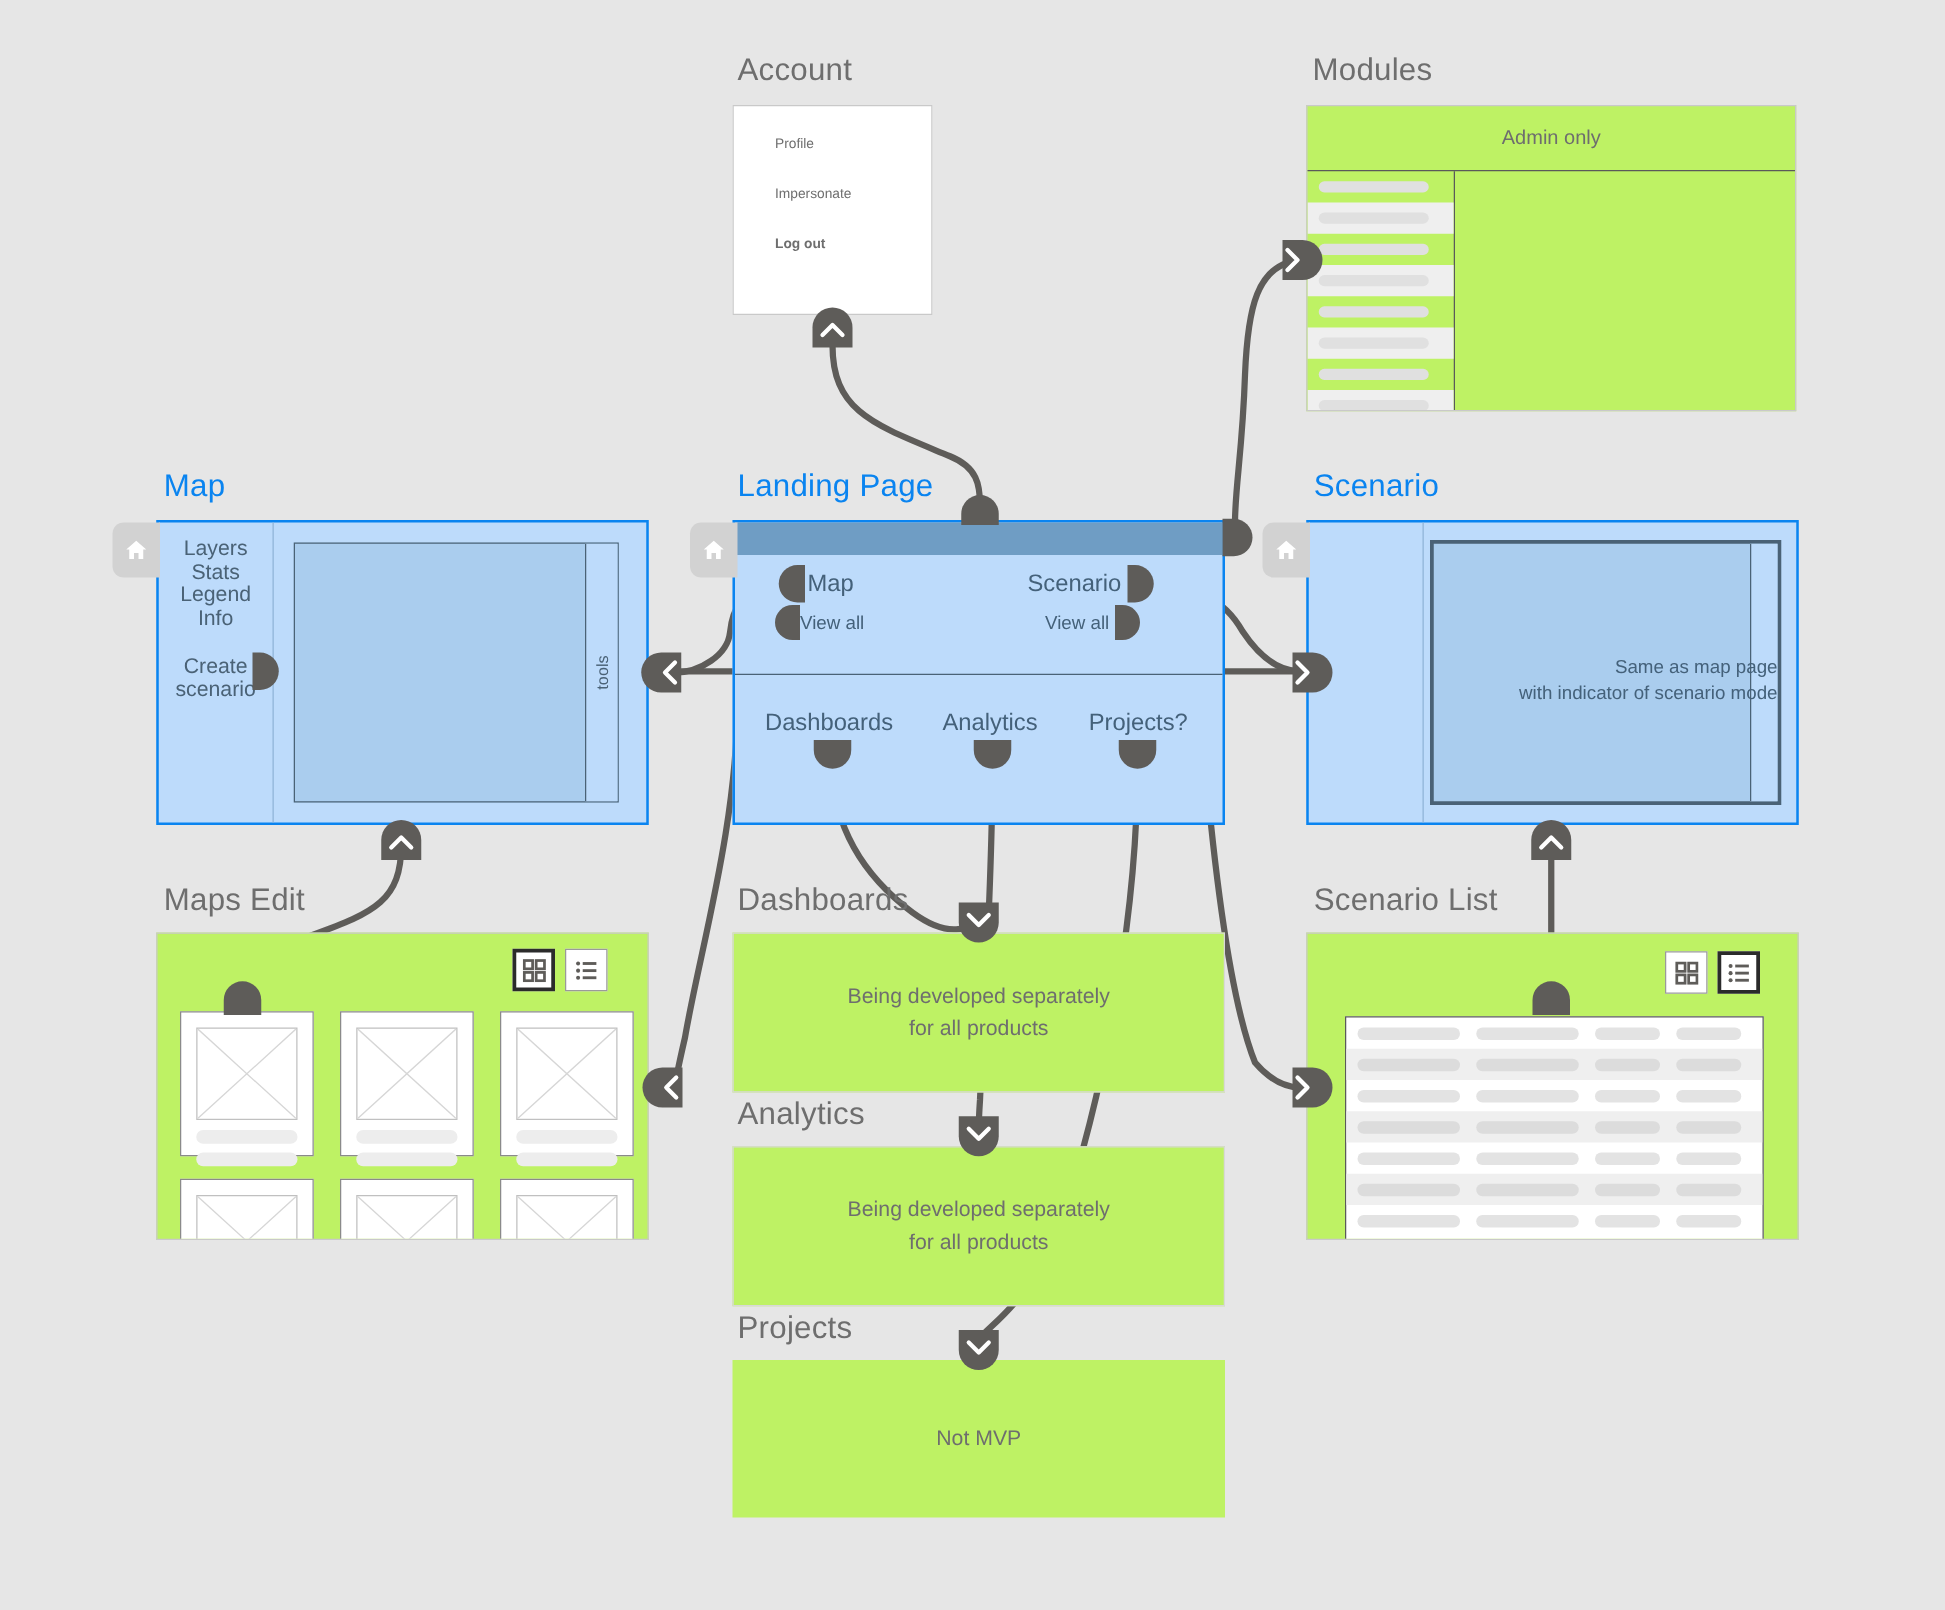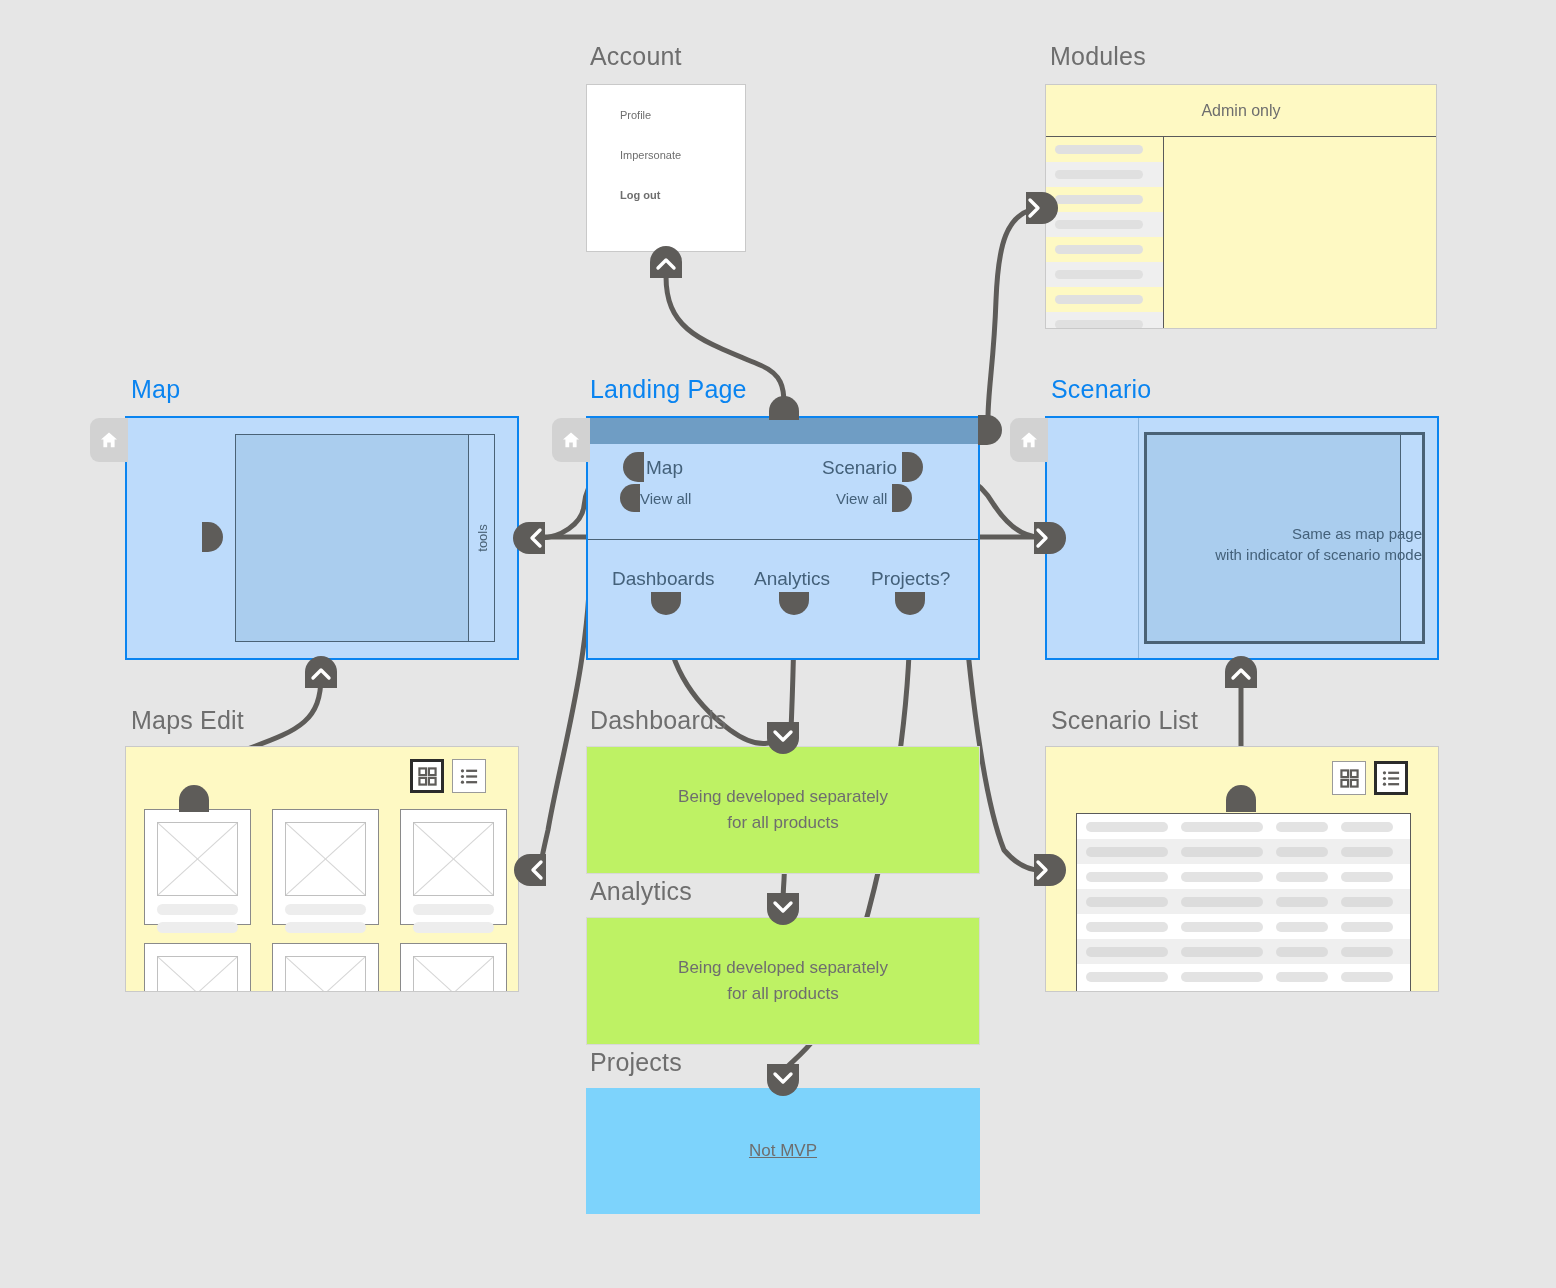--- a/index.html
+++ b/index.html
@@ -18,21 +18,21 @@
   .sec-title {
     position: absolute;
     font-size: 25px;
     color: #6e6e6e;
     letter-spacing: 0.2px;
     white-space: nowrap;
   }
   .sec-title.blue { color: #0a84f0; }
 
   .white-card {
-    background: #fef9c3;
+    background: #bef264;
     border: 1px solid #c9c9c9;
   }
 
   
   .home-tab {
     position: absolute;
     width: 38px; height: 44px;
     background: #d2d2d2;
     border-radius: 9px 0 0 9px;
     display: flex; align-items: center; justify-content: center;
@@ -189,21 +189,21 @@
   
   .phbox {
     position: absolute;
     display: flex; align-items: center; justify-content: center;
     text-align: center;
     font-size: 17px;
     color: #6e6e6e;
     line-height: 26px;
   }
   .phbox.light { background: #bef264; border: 1px solid #d8d8d8; }
-  .phbox.dark  { background: #7dd3fc; text-decoration: underline; }
+  .phbox.dark  { background: #bef264; }
 
   
   #wires { position: absolute; left: 0; top: 0; width: 1556px; height: 1288px; }
   #wires path { fill: none; stroke: #5e5c59; stroke-width: 5; stroke-linecap: round; }
   .pin { fill: #5e5c59; }
   .pin-gl { fill: #ffffff; stroke: #ffffff; stroke-width: 3.4; fill: none; stroke-linecap: round; stroke-linejoin: round; }
 </style>
 </head>
 <body>
 
@@ -274,20 +274,29 @@
     </div>
   </div>
 
   <div class="sec-title blue" style="left:131px; top:375px;">Map</div>
   <div class="home-tab" style="left:90px; top:418px;">
     <svg width="20" height="20" viewBox="0 0 20 20">
       <path d="M10 2.6 L18 9.6 L15.6 9.6 L15.6 17.2 L11.8 17.2 L11.8 12.4 L8.2 12.4 L8.2 17.2 L4.4 17.2 L4.4 9.6 L2 9.6 Z" fill="#ffffff"></path>
     </svg>
   </div>
   <div class="blue-frame" style="left:125px; top:416px; width:394px; height:244px;">
+    <div class="map-sidebar" style="width:92px;">
+      <div class="sb-line">Layers</div>
+      <div class="sb-line">Stats</div>
+      <div class="sb-line">Legend</div>
+      <div class="sb-line">Info</div>
+      <div class="sb-gap"></div>
+      <div class="sb-line">Create</div>
+      <div class="sb-line">scenario</div>
+    </div>
     <div class="map-inner" style="left:108px; top:16px; right:22px; bottom:16px;">
       <div class="tools-strip">
         <div class="tools-label">tools</div>
       </div>
     </div>
   </div>
 
   <div class="sec-title blue" style="left:590px; top:375px;">Landing Page</div>
   <div class="home-tab" style="left:552px; top:418px;">
     <svg width="20" height="20" viewBox="0 0 20 20">

